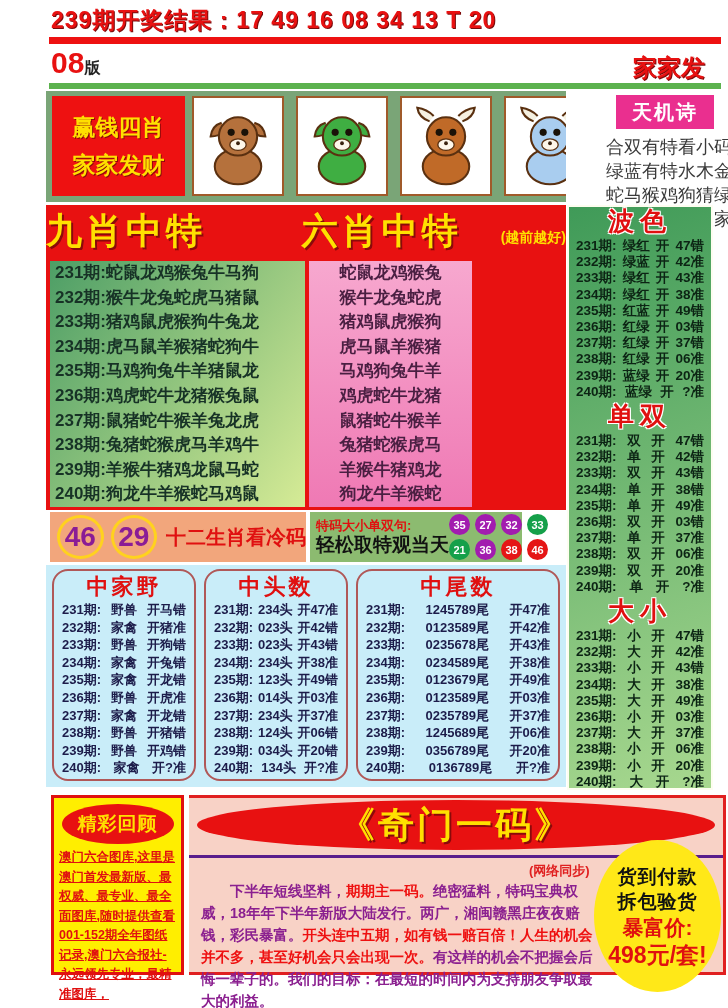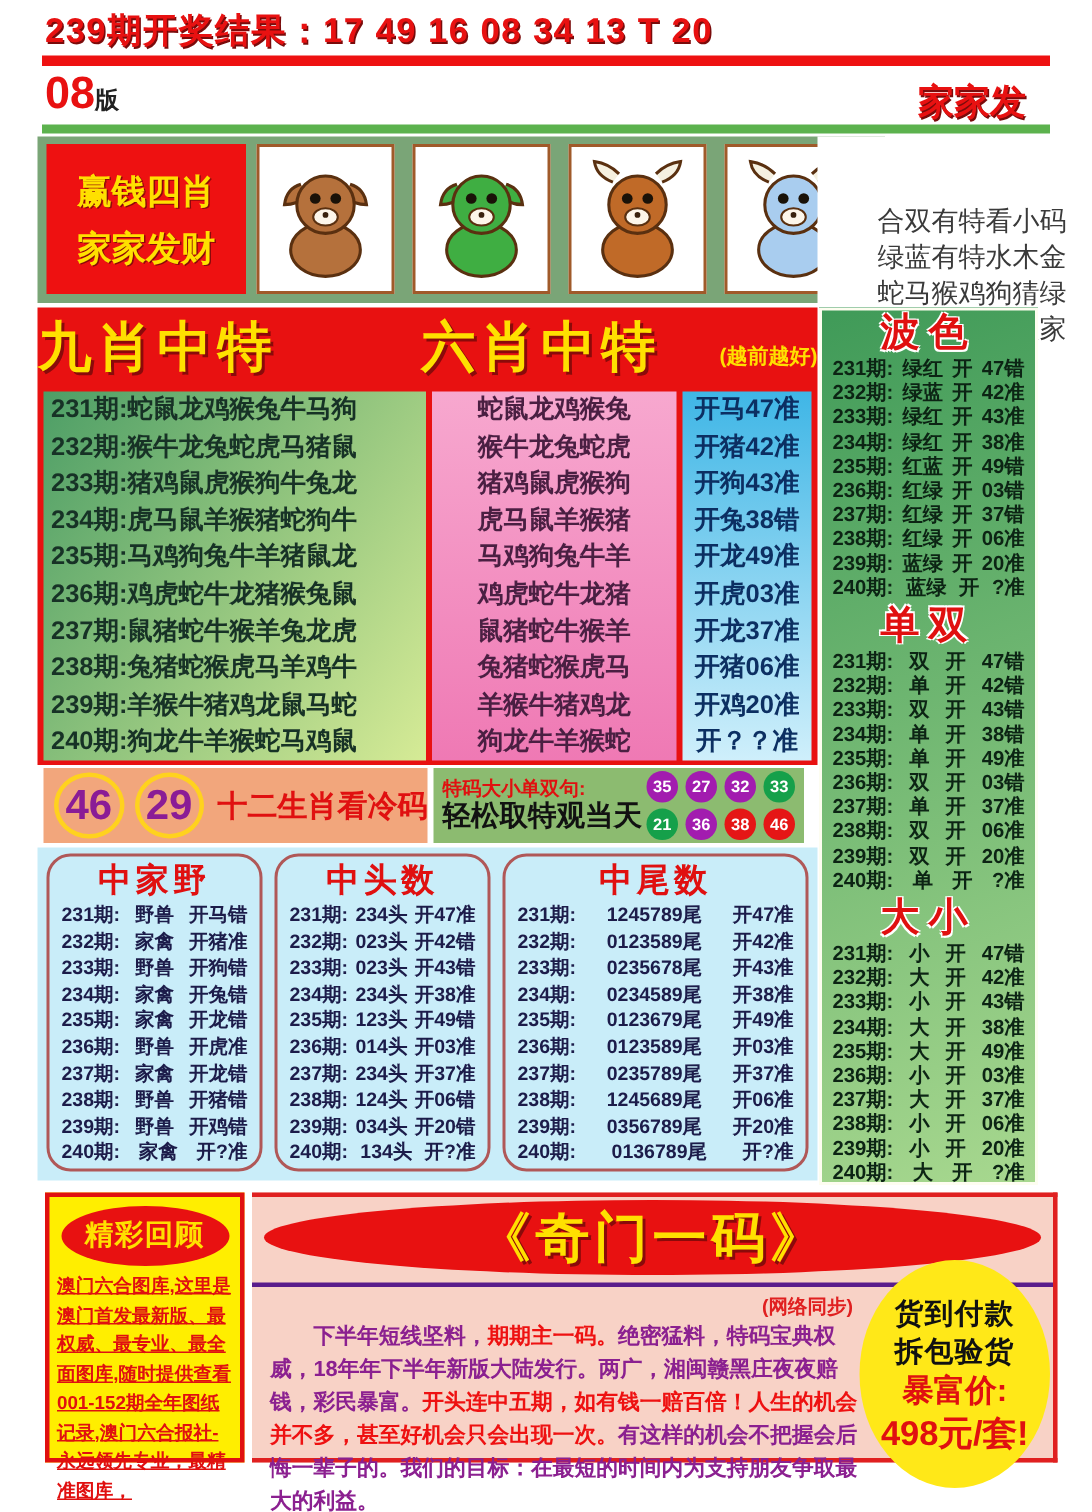--- a/index.html
+++ b/index.html
@@ -1,18 +1,18 @@
 <!DOCTYPE html>
 <html><head>
 <meta charset="utf-8">
 <style>
   html,body{margin:0;padding:0;}
   body{width:728px;height:1008px;position:relative;background:#ffffff;
        font-family:"Liberation Sans","DejaVu Sans",sans-serif;overflow:hidden;}
-  .abs{position:absolute;}
+  .abs{position:absolute;margin-left:21px;}
   
   .result-line{left:30px;top:5px;font-size:23px;font-weight:bold;color:#e81111;
                text-shadow:1px 1px 0 #7a0b0b;letter-spacing:1px;white-space:nowrap;}
   .red-bar{left:28px;top:37px;width:672px;height:7px;background:#ee1111;}
   .page-no{left:30px;top:46px;}
   .page-no b{font-size:30px;color:#e81111;}
   .page-no span{font-size:16px;color:#222;font-weight:bold;}
   .brand{left:612px;top:52px;font-size:24px;font-weight:bold;color:#e81111;text-shadow:1px 1px 0 #7a0b0b;}
   .green-bar{left:28px;top:83px;width:672px;height:6px;background:#5cb24e;}
   
@@ -49,21 +49,21 @@
   .pcol-nine .prow{color:#173226;padding-left:5px;}
   .pcol-six .prow{color:#4a1f42;}
   .pcol-res .prow{color:#0c2f62;}
   
   .cold-band{left:25px;top:512px;width:520px;height:50px;}
   .cold-left{position:absolute;left:4px;top:0;width:256px;height:50px;background:#f2a67c;
              display:flex;align-items:center;}
   .cold-num{width:46px;height:38px;border:3px solid #ffd21e;border-radius:50%;margin-left:7px;
             color:#8a1c96;font-size:28px;font-weight:bold;display:flex;align-items:center;justify-content:center;}
   .cold-label{color:#e01010;font-size:20px;font-weight:bold;margin-left:9px;white-space:nowrap;}
-  .cold-right{position:absolute;left:264px;top:0;width:247px;height:50px;background:#8cbb70;
+  .cold-right{position:absolute;left:264px;top:0;width:212px;height:50px;background:#8cbb70;
               display:flex;align-items:center;justify-content:space-between;padding:0 6px;box-sizing:border-box;}
   .tip-title{font-size:13px;font-weight:bold;color:#e01010;line-height:16px;}
   .tip-text{font-size:19px;font-weight:bold;color:#111;line-height:22px;white-space:nowrap;}
   .balls{display:grid;grid-template-columns:repeat(4,21px);grid-gap:4px 5px;}
   .ball{width:21px;height:21px;border-radius:50%;color:#fff;font-size:11px;font-weight:bold;
         display:flex;align-items:center;justify-content:center;}
   
   .table-strip{left:25px;top:565px;width:520px;height:222px;background:#c9edf9;}
   .mini-table{position:absolute;top:4px;height:212px;border:2px solid #b05858;border-radius:16px;box-sizing:border-box;}
   .mt-title{font-size:22px;font-weight:bold;color:#e01010;text-align:center;line-height:28px;margin-top:2px;letter-spacing:3px;}
@@ -150,20 +150,21 @@
           <circle cx="25" cy="21" r="2.6" fill="#1a1208"></circle>
           <circle cx="35" cy="21" r="2.6" fill="#1a1208"></circle>
           <ellipse cx="30" cy="30" rx="6" ry="4.2" fill="#fdf6ea" stroke="#5a3010" stroke-width="1"></ellipse>
           <circle cx="30" cy="29" r="1.4" fill="#3a220f"></circle>
         </svg>
       </div>
     </div>
 </div>
 
 <div class="abs right-col">
+  <div class="tianji-title">天机诗</div>
   <div class="poem" id="poem">
       <div>合双有特看小码</div>
       <div>绿蓝有特水木金</div>
       <div>蛇马猴鸡狗猜绿</div>
       <div>红色特波发大家</div>
     </div>
   <div class="sb-box" id="sidebar-tables">
       <div class="sb-sec">
         <div class="sb-title">波色</div>
         <div class="sb-row">
@@ -380,32 +381,20 @@
       <div class="prow">蛇鼠龙鸡猴兔</div>
       <div class="prow">猴牛龙兔蛇虎</div>
       <div class="prow">猪鸡鼠虎猴狗</div>
       <div class="prow">虎马鼠羊猴猪</div>
       <div class="prow">马鸡狗兔牛羊</div>
       <div class="prow">鸡虎蛇牛龙猪</div>
       <div class="prow">鼠猪蛇牛猴羊</div>
       <div class="prow">兔猪蛇猴虎马</div>
       <div class="prow">羊猴牛猪鸡龙</div>
       <div class="prow">狗龙牛羊猴蛇</div>
-    </div>
-  <div class="pcol pcol-res" id="res-col">
-      <div class="prow">开马47准</div>
-      <div class="prow">开猪42准</div>
-      <div class="prow">开狗43准</div>
-      <div class="prow">开兔38错</div>
-      <div class="prow">开龙49准</div>
-      <div class="prow">开虎03准</div>
-      <div class="prow">开龙37准</div>
-      <div class="prow">开猪06准</div>
-      <div class="prow">开鸡20准</div>
-      <div class="prow">开？？准</div>
     </div>
 </div>
 
 <div class="abs cold-band">
   <div class="cold-left">
     <div class="cold-num">46</div>
     <div class="cold-num">29</div>
     <div class="cold-label">十二生肖看冷码</div>
   </div>
   <div class="cold-right">

